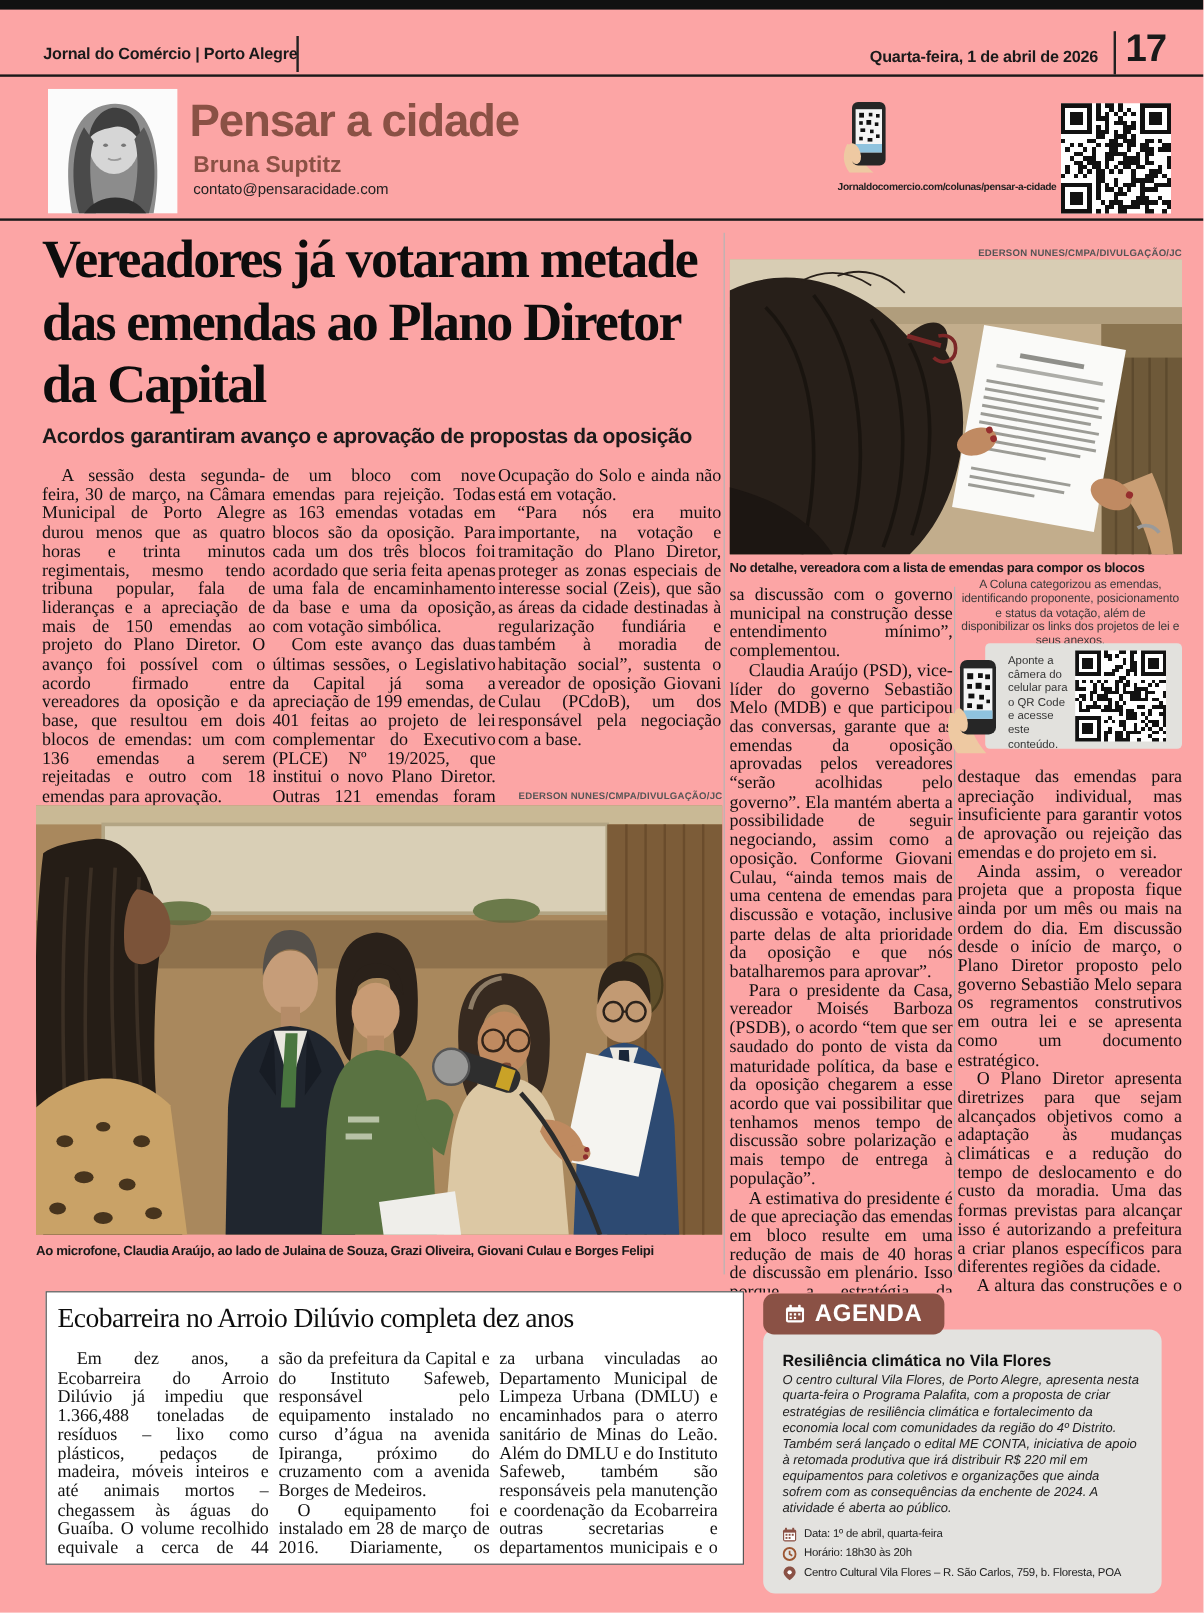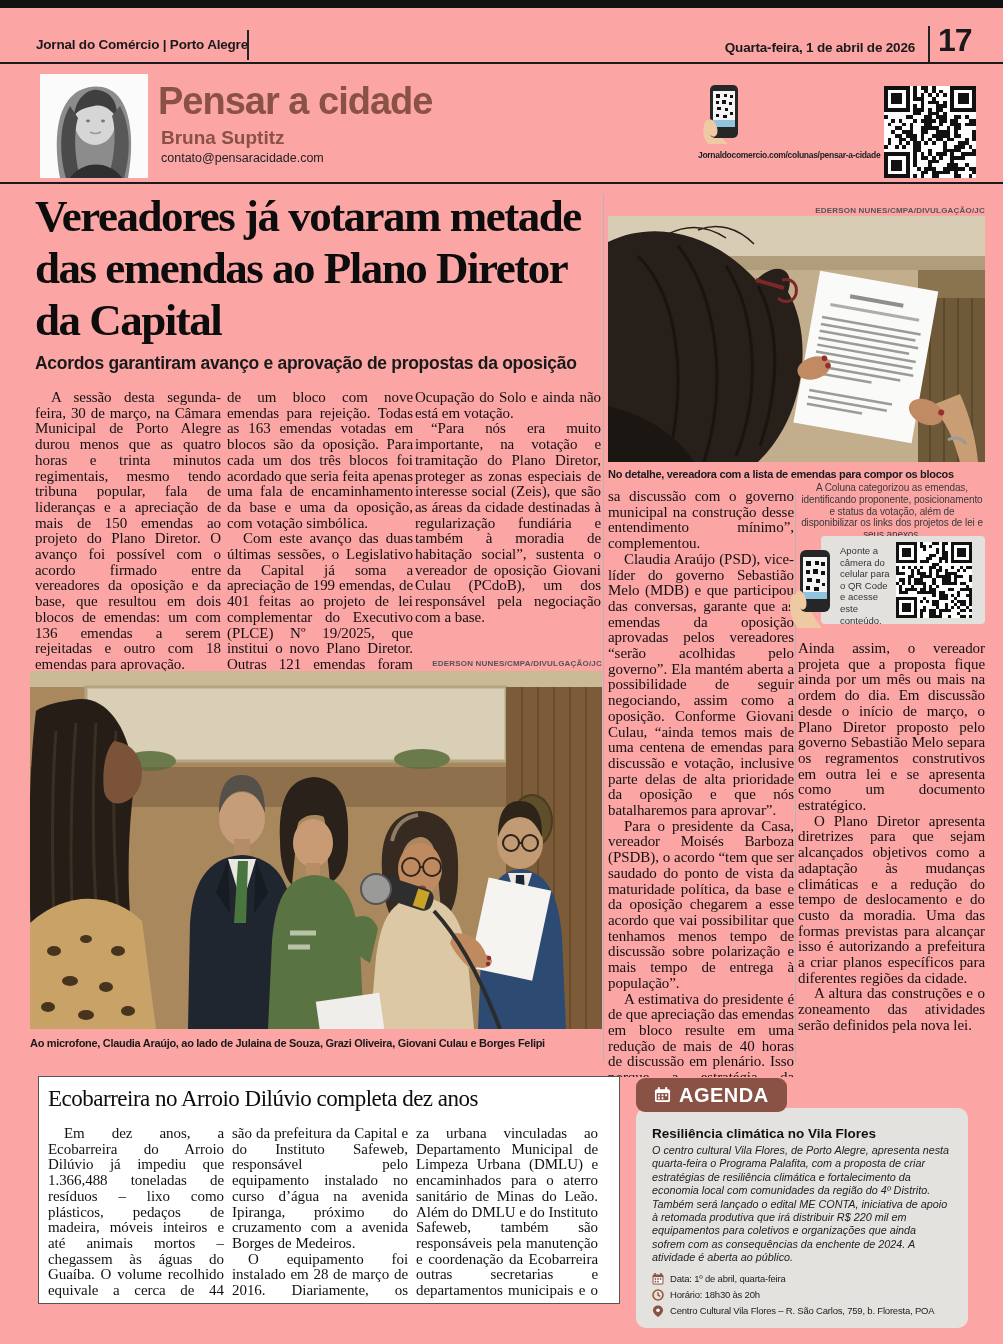--- a/index.html
+++ b/index.html
@@ -371,20 +371,21 @@
       <p>Ocupação do Solo e ainda não está em votação.</p>
       <p>“Para nós era muito importante, na votação e tramitação do Plano Diretor, proteger as zonas especiais de interesse social (Zeis), que são as áreas da cidade destinadas à regularização fundiária e também à moradia de habitação social”, sustenta o vereador de oposição Giovani Culau (PCdoB), um dos responsável pela negociação com a base.</p>
     </div>
   <div class="abs body-col c4 cont">
       <p>sa discussão com o governo municipal na construção desse entendimento mínimo”, complementou.</p>
       <p>Claudia Araújo (PSD), vice-líder do governo Sebastião Melo (MDB) e que participou das conversas, garante que as emendas da oposição aprovadas pelos vereadores “serão acolhidas pelo governo”. Ela mantém aberta a possibilidade de seguir negociando, assim como a oposição. Conforme Giovani Culau, “ainda temos mais de uma centena de emendas para discussão e votação, inclusive parte delas de alta prioridade da oposição e que nós batalharemos para aprovar”.</p>
       <p>Para o presidente da Casa, vereador Moisés Barboza (PSDB), o acordo “tem que ser saudado do ponto de vista da maturidade política, da base e da oposição chegarem a esse acordo que vai possibilitar que tenhamos menos tempo de discussão sobre polarização e mais tempo de entrega à população”.</p>
       <p>A estimativa do presidente é de que apreciação das emendas em bloco resulte em uma redução de mais de 40 horas de discussão em plenário. Isso porque a estratégia da oposição vinha sendo a de prolongar os debates. Somadas, as bancadas do PT, PSOL e PCdoB têm 12 parlamentares, número suficiente para ter atendido o pedido de</p>
     </div>
   <div class="abs body-col c5 cont">
+      <p>destaque das emendas para apreciação individual, mas insuficiente para garantir votos de aprovação ou rejeição das emendas e do projeto em si.</p>
       <p>Ainda assim, o vereador projeta que a proposta fique ainda por um mês ou mais na ordem do dia. Em discussão desde o início de março, o Plano Diretor proposto pelo governo Sebastião Melo separa os regramentos construtivos em outra lei e se apresenta como um documento estratégico.</p>
       <p>O Plano Diretor apresenta diretrizes para que sejam alcançados objetivos como a adaptação às mudanças climáticas e a redução do tempo de deslocamento e do custo da moradia. Uma das formas previstas para alcançar isso é autorizando a prefeitura a criar planos específicos para diferentes regiões da cidade.</p>
       <p>A altura das construções e o zoneamento das atividades serão definidos pela nova lei.</p>
     </div>
 
   <div class="abs vdiv1"></div>
   <div class="abs vdiv2"></div>
 
   <div class="abs credit credit-top">EDERSON NUNES/CMPA/DIVULGAÇÃO/JC</div>
   <div class="abs photo-top">

